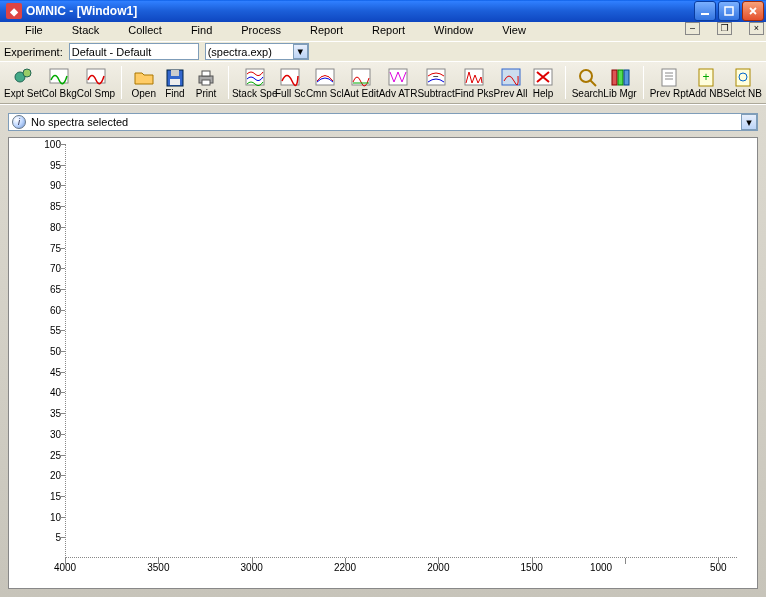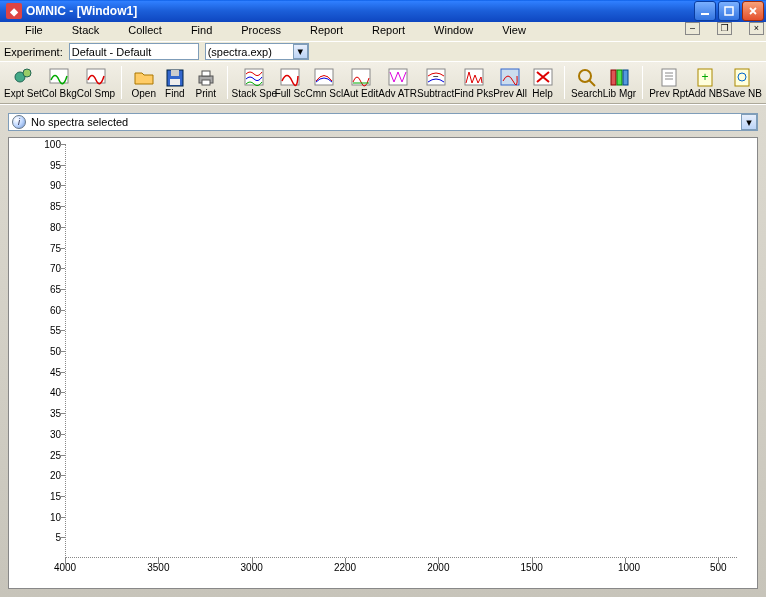--- a/index.html
+++ b/index.html
@@ -291,21 +291,21 @@
       </div>
       <div class="lbl">Add NB</div>
     </div>
     <div class="tbtn">
       <div class="ico">
         <svg width="24" height="22">
           <rect x="5" y="3" width="14" height="17" fill="#ffd" stroke="#a80"></rect>
           <circle cx="12" cy="11" r="4" fill="none" stroke="#06c"></circle>
         </svg>
       </div>
-      <div class="lbl">Save NB</div>
+      <div class="lbl">Selct NB</div>
     </div>
   </div>
 
 <div class="workspace">
   <div class="statusline">
     <span class="iicon">i</span>
     <span>No spectra selected</span>
     <span class="dd">▾</span>
   </div>
   <div class="plot">
@@ -356,19 +356,19 @@
         <div class="xtick" style="left: 137.333px;">3500</div>
         <div class="xt" style="left: 137.333px;"></div>
         <div class="xtick" style="left: 230.667px;">3000</div>
         <div class="xt" style="left: 230.667px;"></div>
         <div class="xtick" style="left: 324px;">2200</div>
         <div class="xt" style="left: 324px;"></div>
         <div class="xtick" style="left: 417.333px;">2000</div>
         <div class="xt" style="left: 417.333px;"></div>
         <div class="xtick" style="left: 510.667px;">1500</div>
         <div class="xt" style="left: 510.667px;"></div>
-        <div class="xtick" style="left: 608px;">1000</div>
+        <div class="xtick" style="left: 580px;">1000</div>
         <div class="xt" style="left: 604px;"></div>
         <div class="xtick" style="left: 697.333px;">500</div>
         <div class="xt" style="left: 697.333px;"></div>
       </div>
   </div>
 </div>
 
 </body></html>

